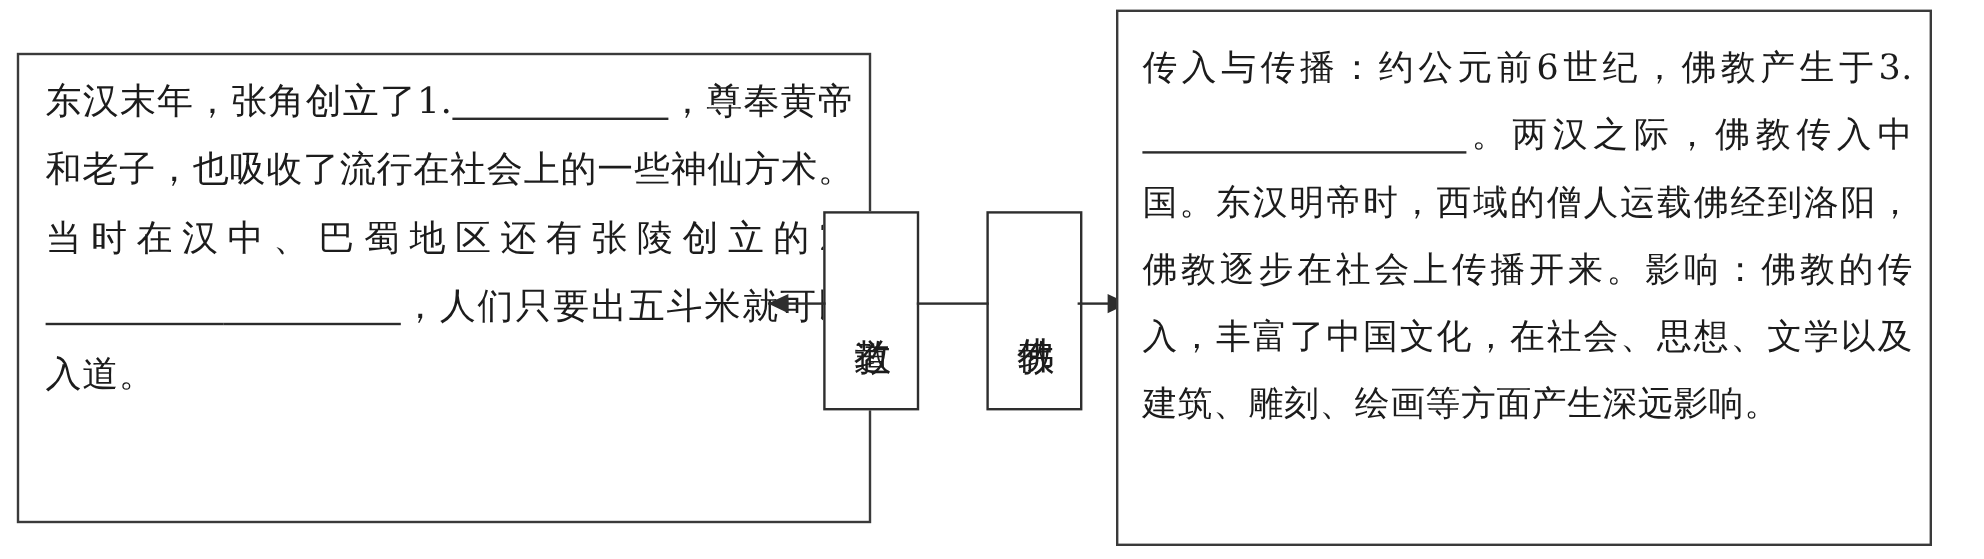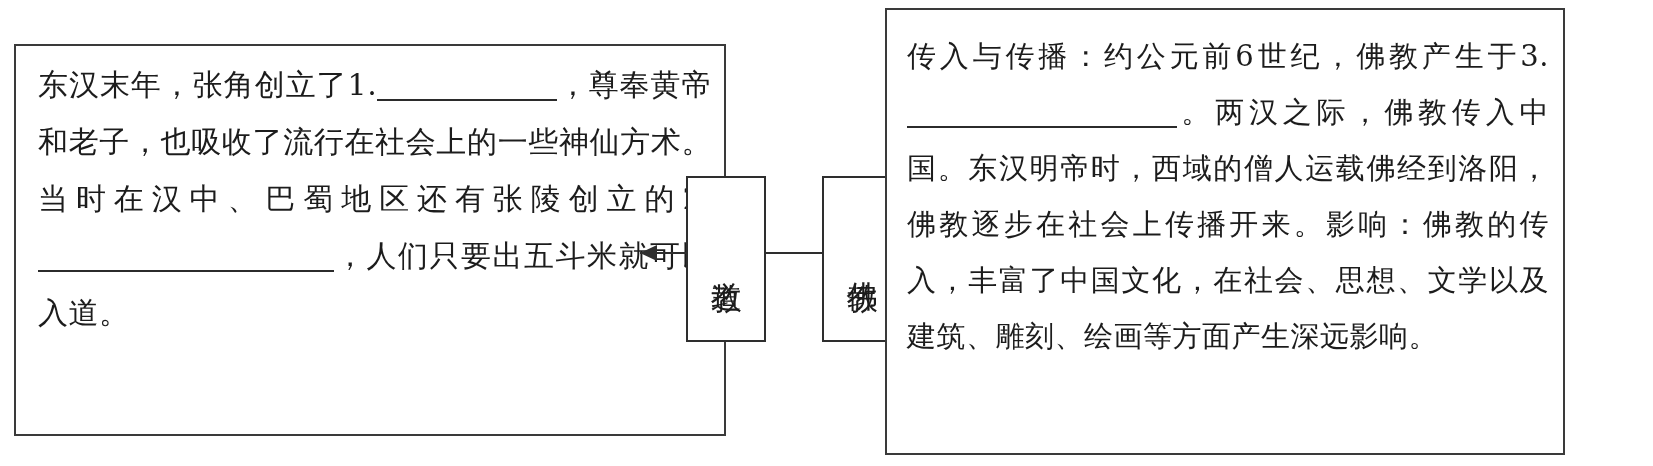--- a/index.html
+++ b/index.html
@@ -30,21 +30,21 @@
   }
 
   #left-box {
     left: 14px;
     top: 44px;
     width: 712px;
     height: 392px;
   }
 
   #right-box {
-    left: 885px;
+    left: 930px;
     top: 8px;
     width: 680px;
     height: 447px;
   }
 
   .para {
     position: absolute;
     left: 22px;
     right: 12px;
     top: 10px;

